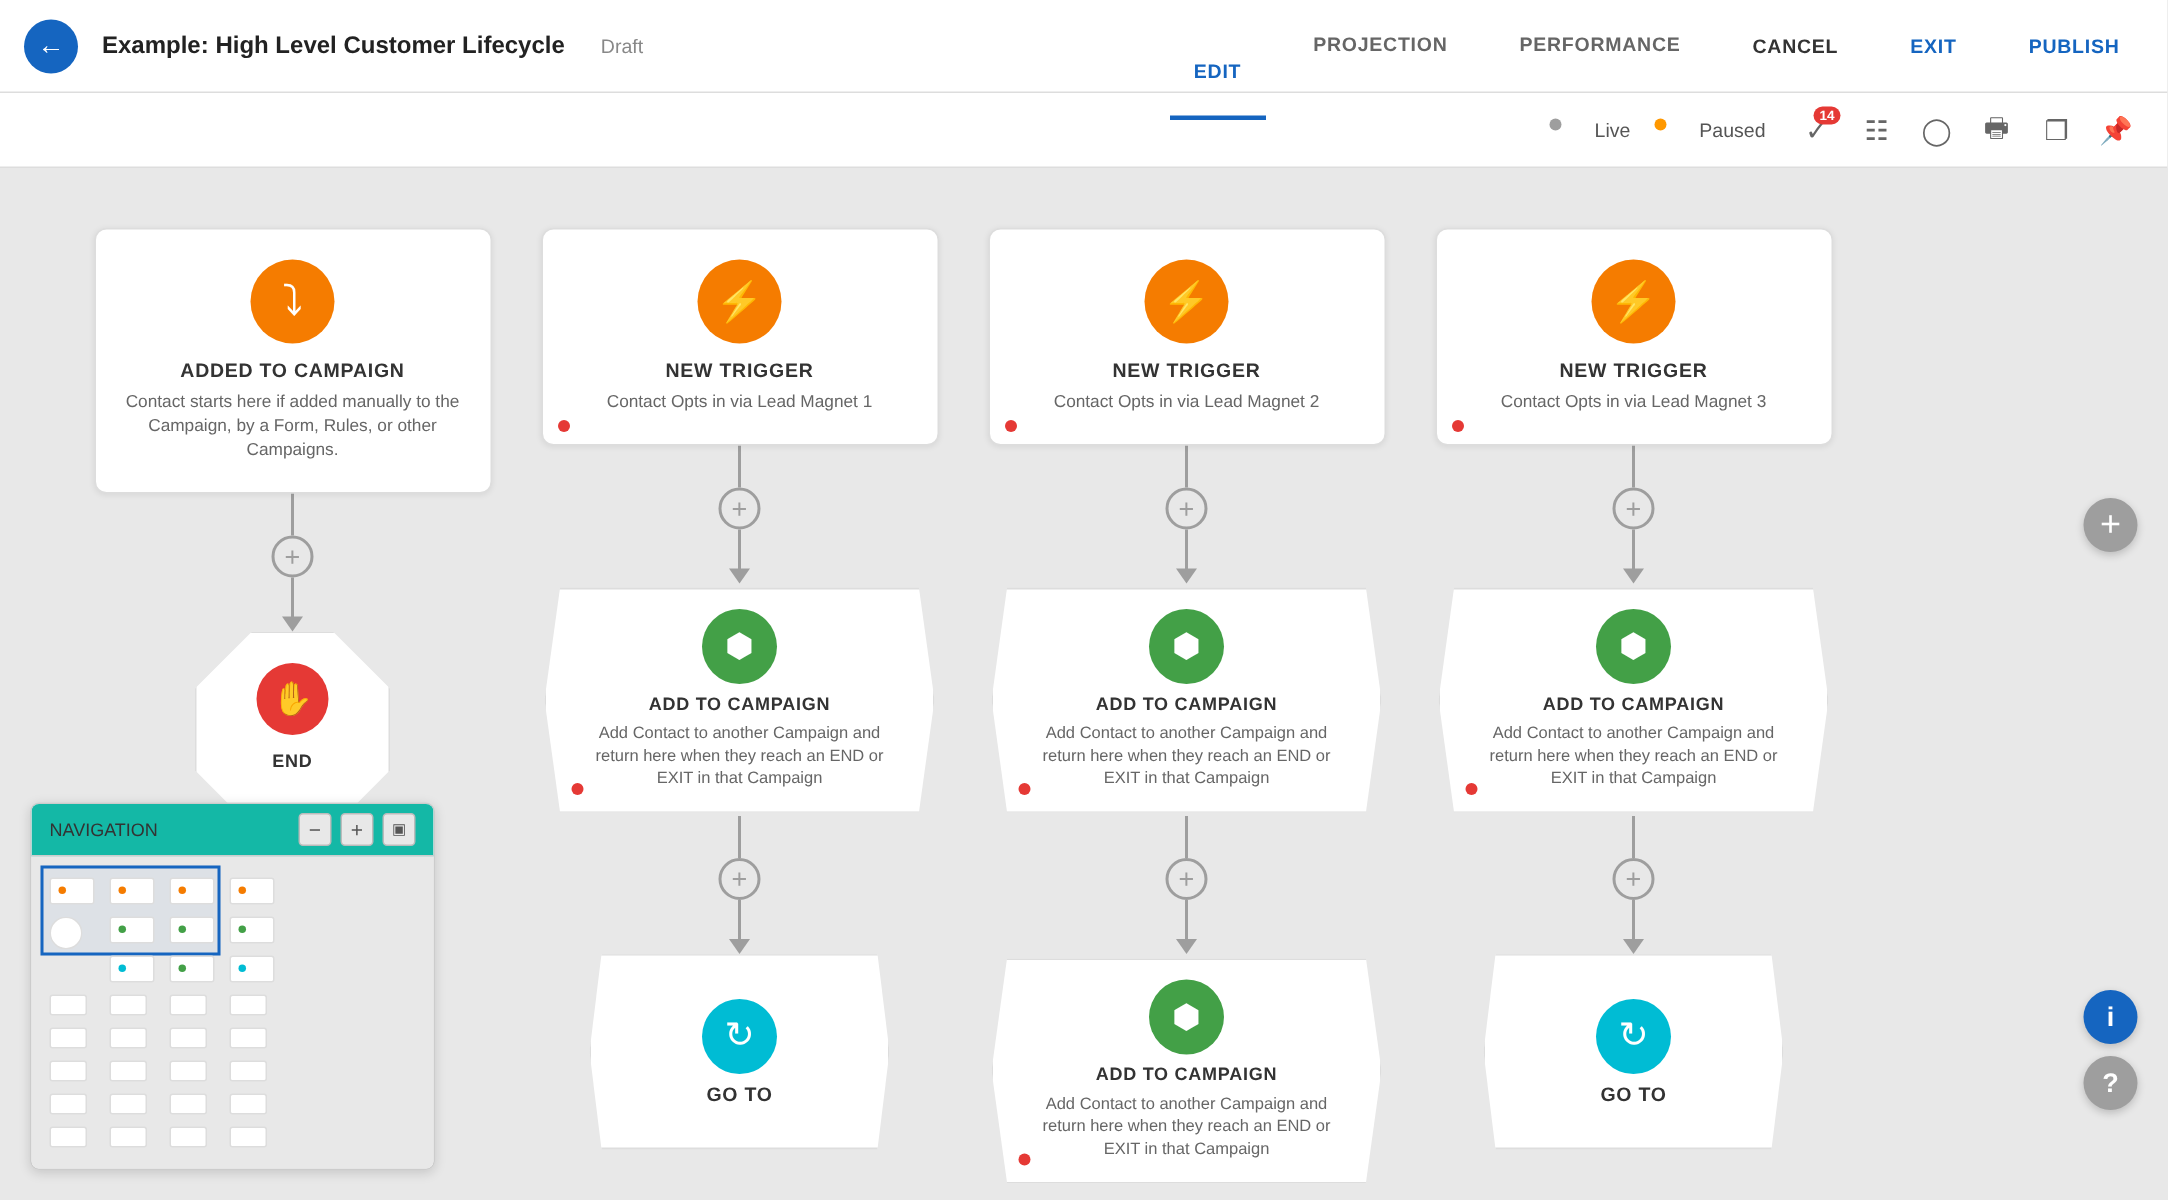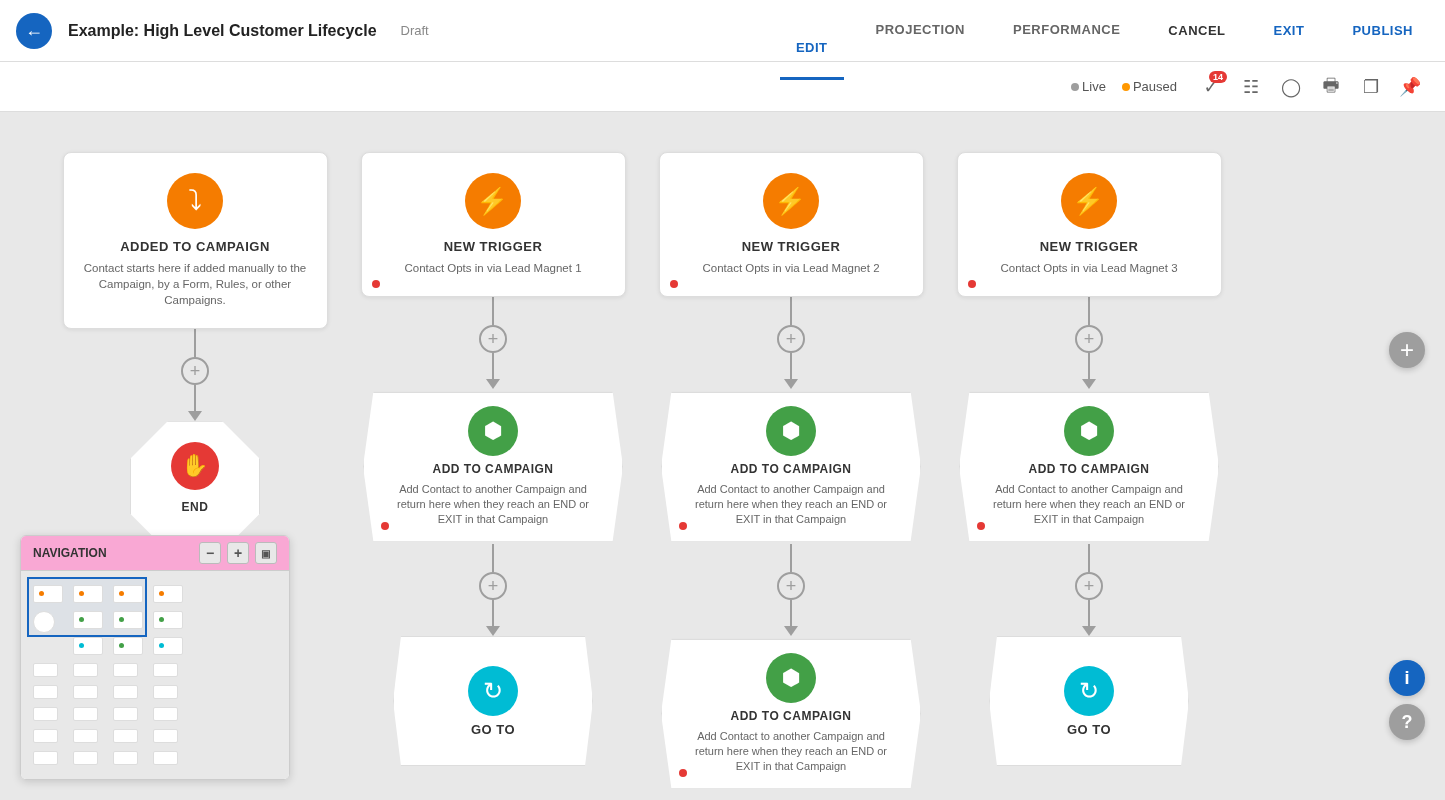--- a/index.html
+++ b/index.html
@@ -24,21 +24,21 @@
     .nav-tab.active { color: #1565c0; border-bottom: 3px solid #1565c0; margin-top: 36px; }
     .nav-cancel { font-size: 13px; font-weight: 600; color: #333; padding: 20px 16px; cursor: pointer; letter-spacing: 0.5px; height: 74px; display: flex; align-items: center; }
     .nav-save { font-size: 13px; font-weight: 600; color: #1565c0; padding: 20px 16px; cursor: pointer; letter-spacing: 0.5px; height: 62px; display: flex; align-items: center; }
     .nav-publish { font-size: 13px; font-weight: 600; color: #1565c0; padding: 20px 16px; cursor: pointer; letter-spacing: 0.5px; height: 62px; display: flex; align-items: center; }
 
     
     .toolbar {
       display: flex; align-items: center; height: 50px; background: #fff;
       border-bottom: 1px solid #ddd; justify-content: flex-end; padding: 0 16px; gap: 4px;
     }
-    .status-item { display: flex; align-items: center; gap: 3px; font-size: 13px; color: #555; margin-right: 12px; }
+    .status-item { display: flex; align-items: flex-start; gap: 22px; font-size: 13px; color: #555; margin-right: 12px; }
     .status-dot { width: 8px; height: 8px; border-radius: 50%; }
     .dot-live { background: #9e9e9e; }
     .dot-paused { background: #ff9800; }
     .toolbar-icon {
       width: 36px; height: 36px; display: flex; align-items: center; justify-content: center;
       cursor: pointer; color: #666; font-size: 18px; border-radius: 4px; position: relative;
     }
     .badge {
       position: absolute; top: 2px; right: 2px; background: #e53935; color: #fff;
       font-size: 9px; font-weight: bold; border-radius: 10px; padding: 1px 4px; min-width: 16px; text-align: center;
@@ -118,22 +118,22 @@
       display: flex; flex-direction: column; align-items: center; justify-content: center; box-shadow: 0 1px 4px rgba(0,0,0,0.08);
     }
 
     
     .nav-panel {
       position: absolute; bottom: 20px; left: 20px;
       background: rgba(255,255,255,0.92); border: 1px solid #ccc; border-radius: 6px;
       width: 270px; overflow: hidden; box-shadow: 0 2px 8px rgba(0,0,0,0.15);
     }
     .nav-panel-header {
-      background: #f9a8d4; border-bottom: 1px solid #ccc; padding: 6px 12px;
-      font-size: 12px; font-weight: 700; color: #333; display: flex; align-items: center; gap: 8px;
+      background: #14b8a6; border-bottom: 1px solid #ccc; padding: 6px 12px;
+      font-size: 12px; font-weight: 400; color: #333; display: flex; align-items: center; gap: 8px;
     }
     .nav-panel-controls { margin-left: auto; display: flex; gap: 6px; }
     .nav-ctrl-btn {
       width: 22px; height: 22px; border: 1px solid #bbb; background: #e8e8e8; border-radius: 3px;
       display: flex; align-items: center; justify-content: center; cursor: pointer; font-size: 14px; color: #555;
     }
     .nav-panel-body { padding: 4px; background: #e8e8e8; }
     .nav-mini-canvas {
       width: 258px; height: 200px; background: #e8e8e8; position: relative; overflow: hidden;
     }

